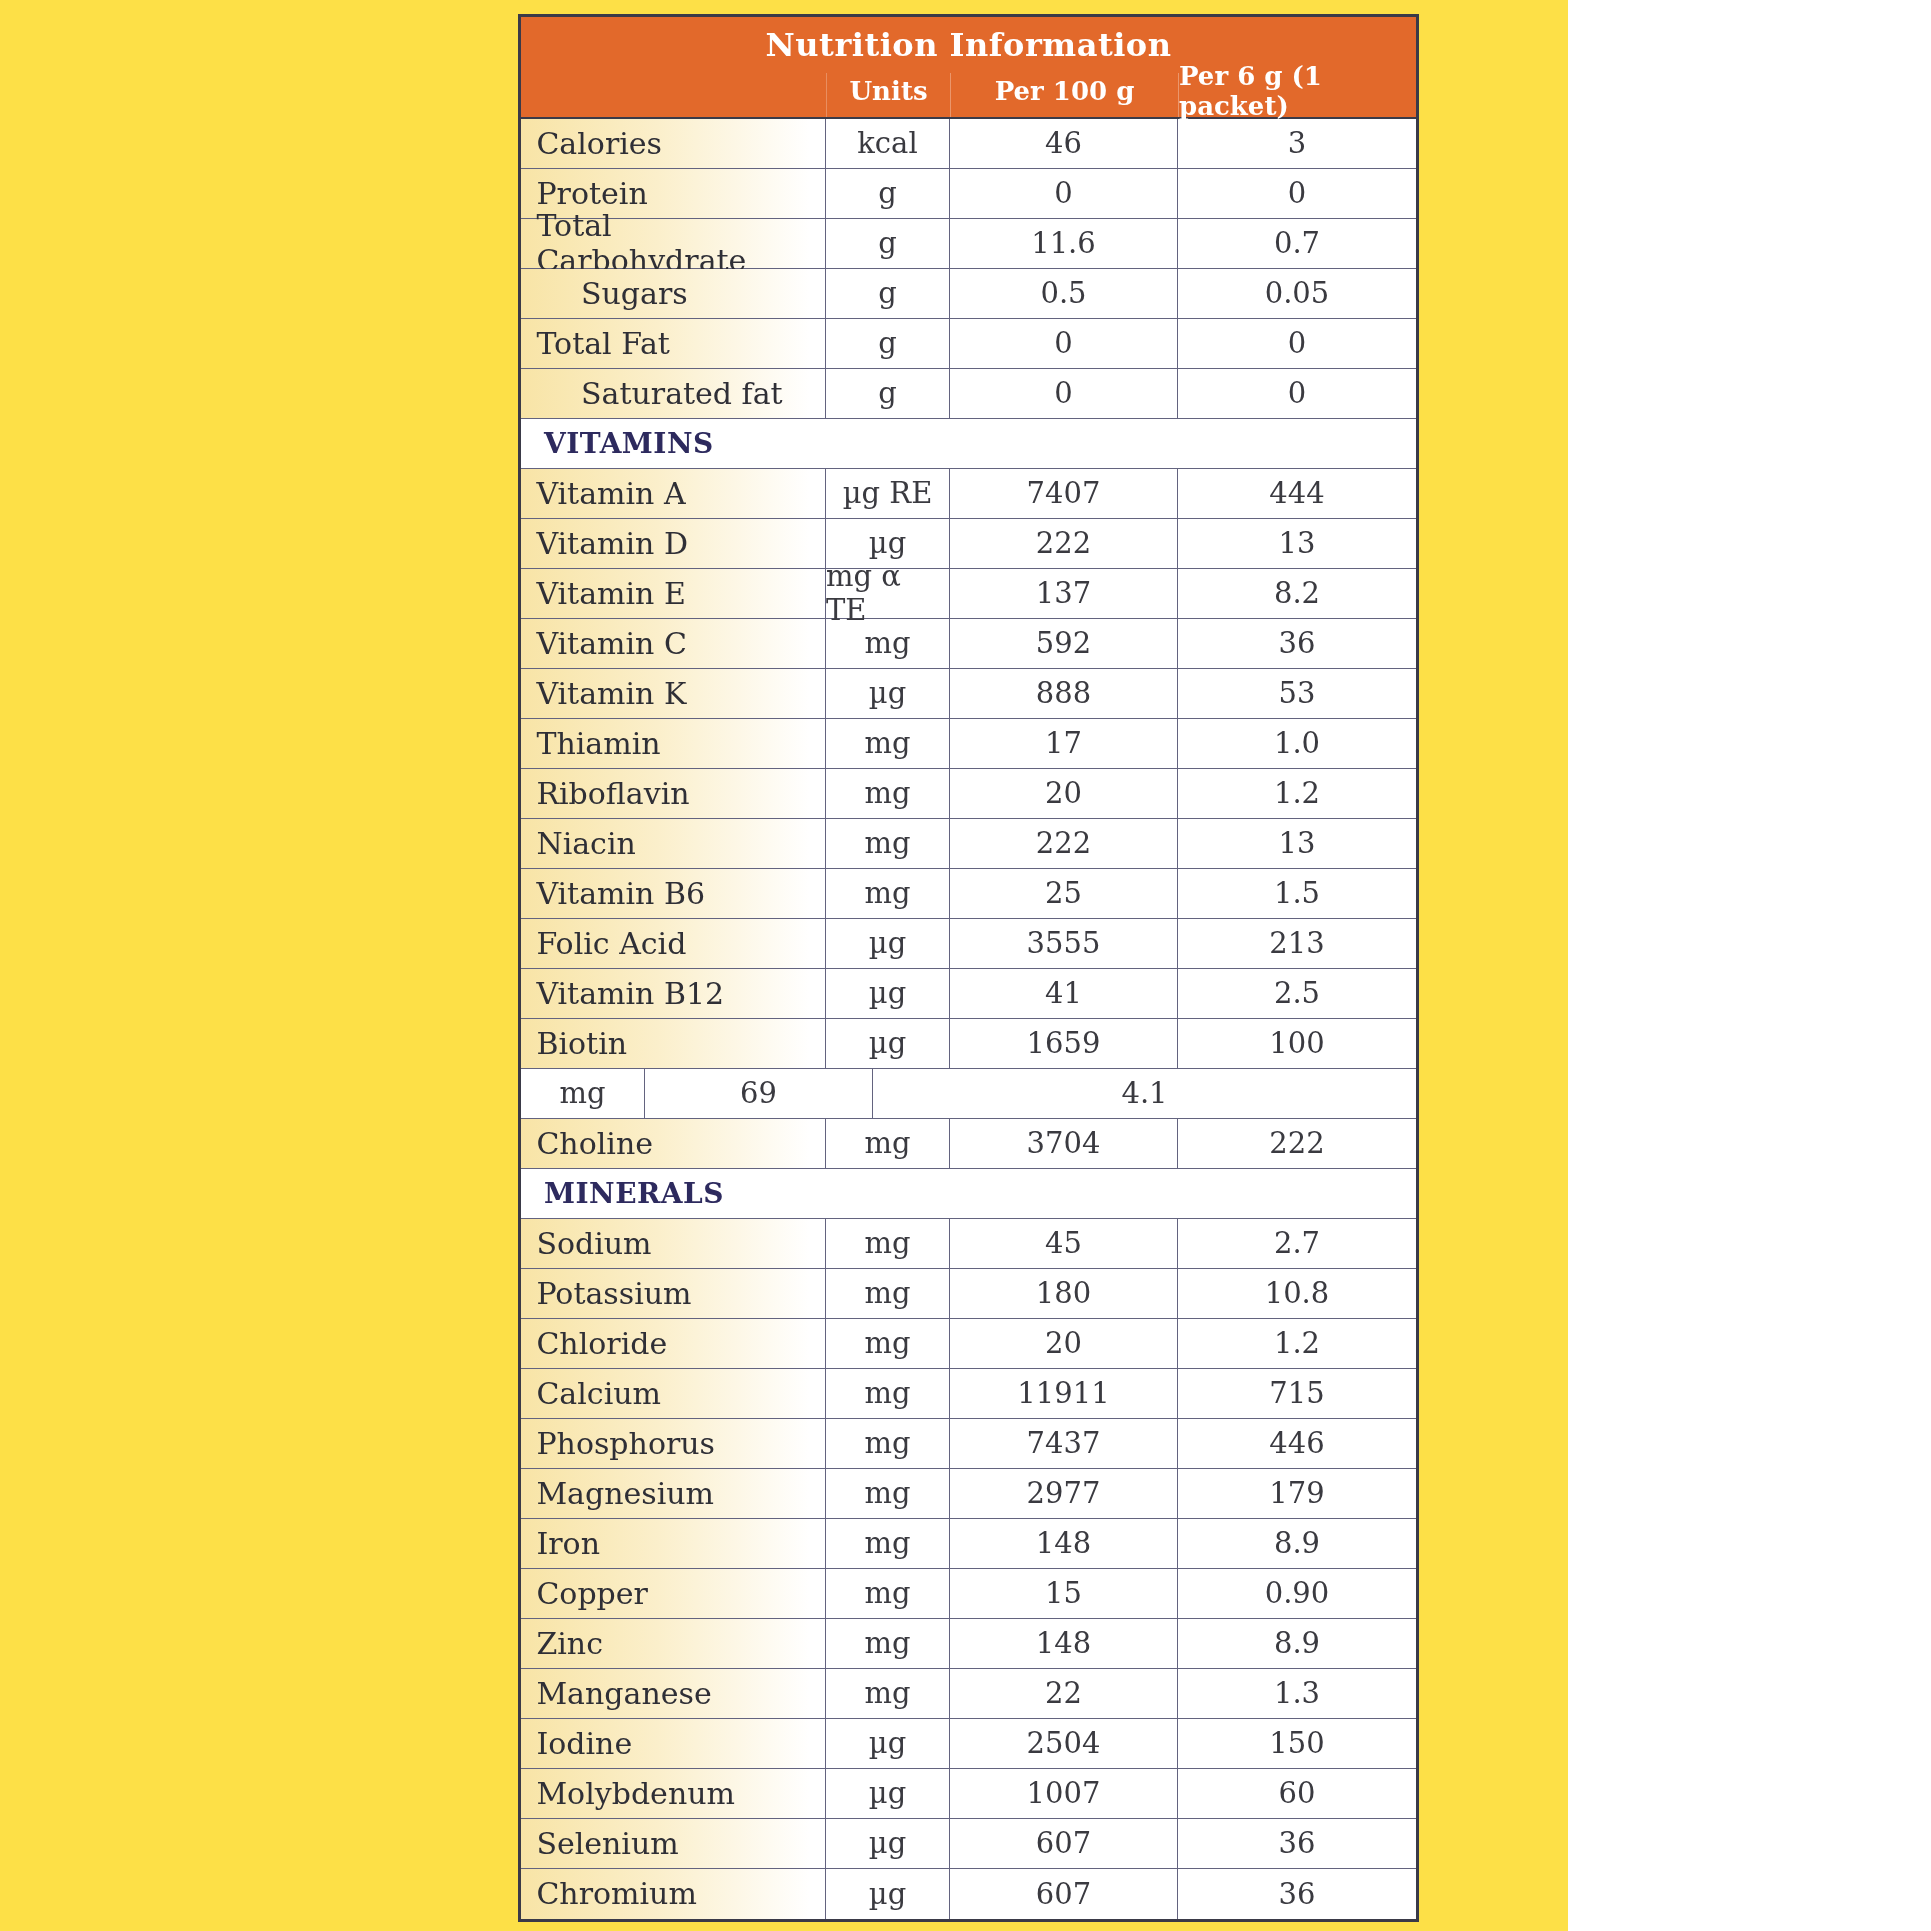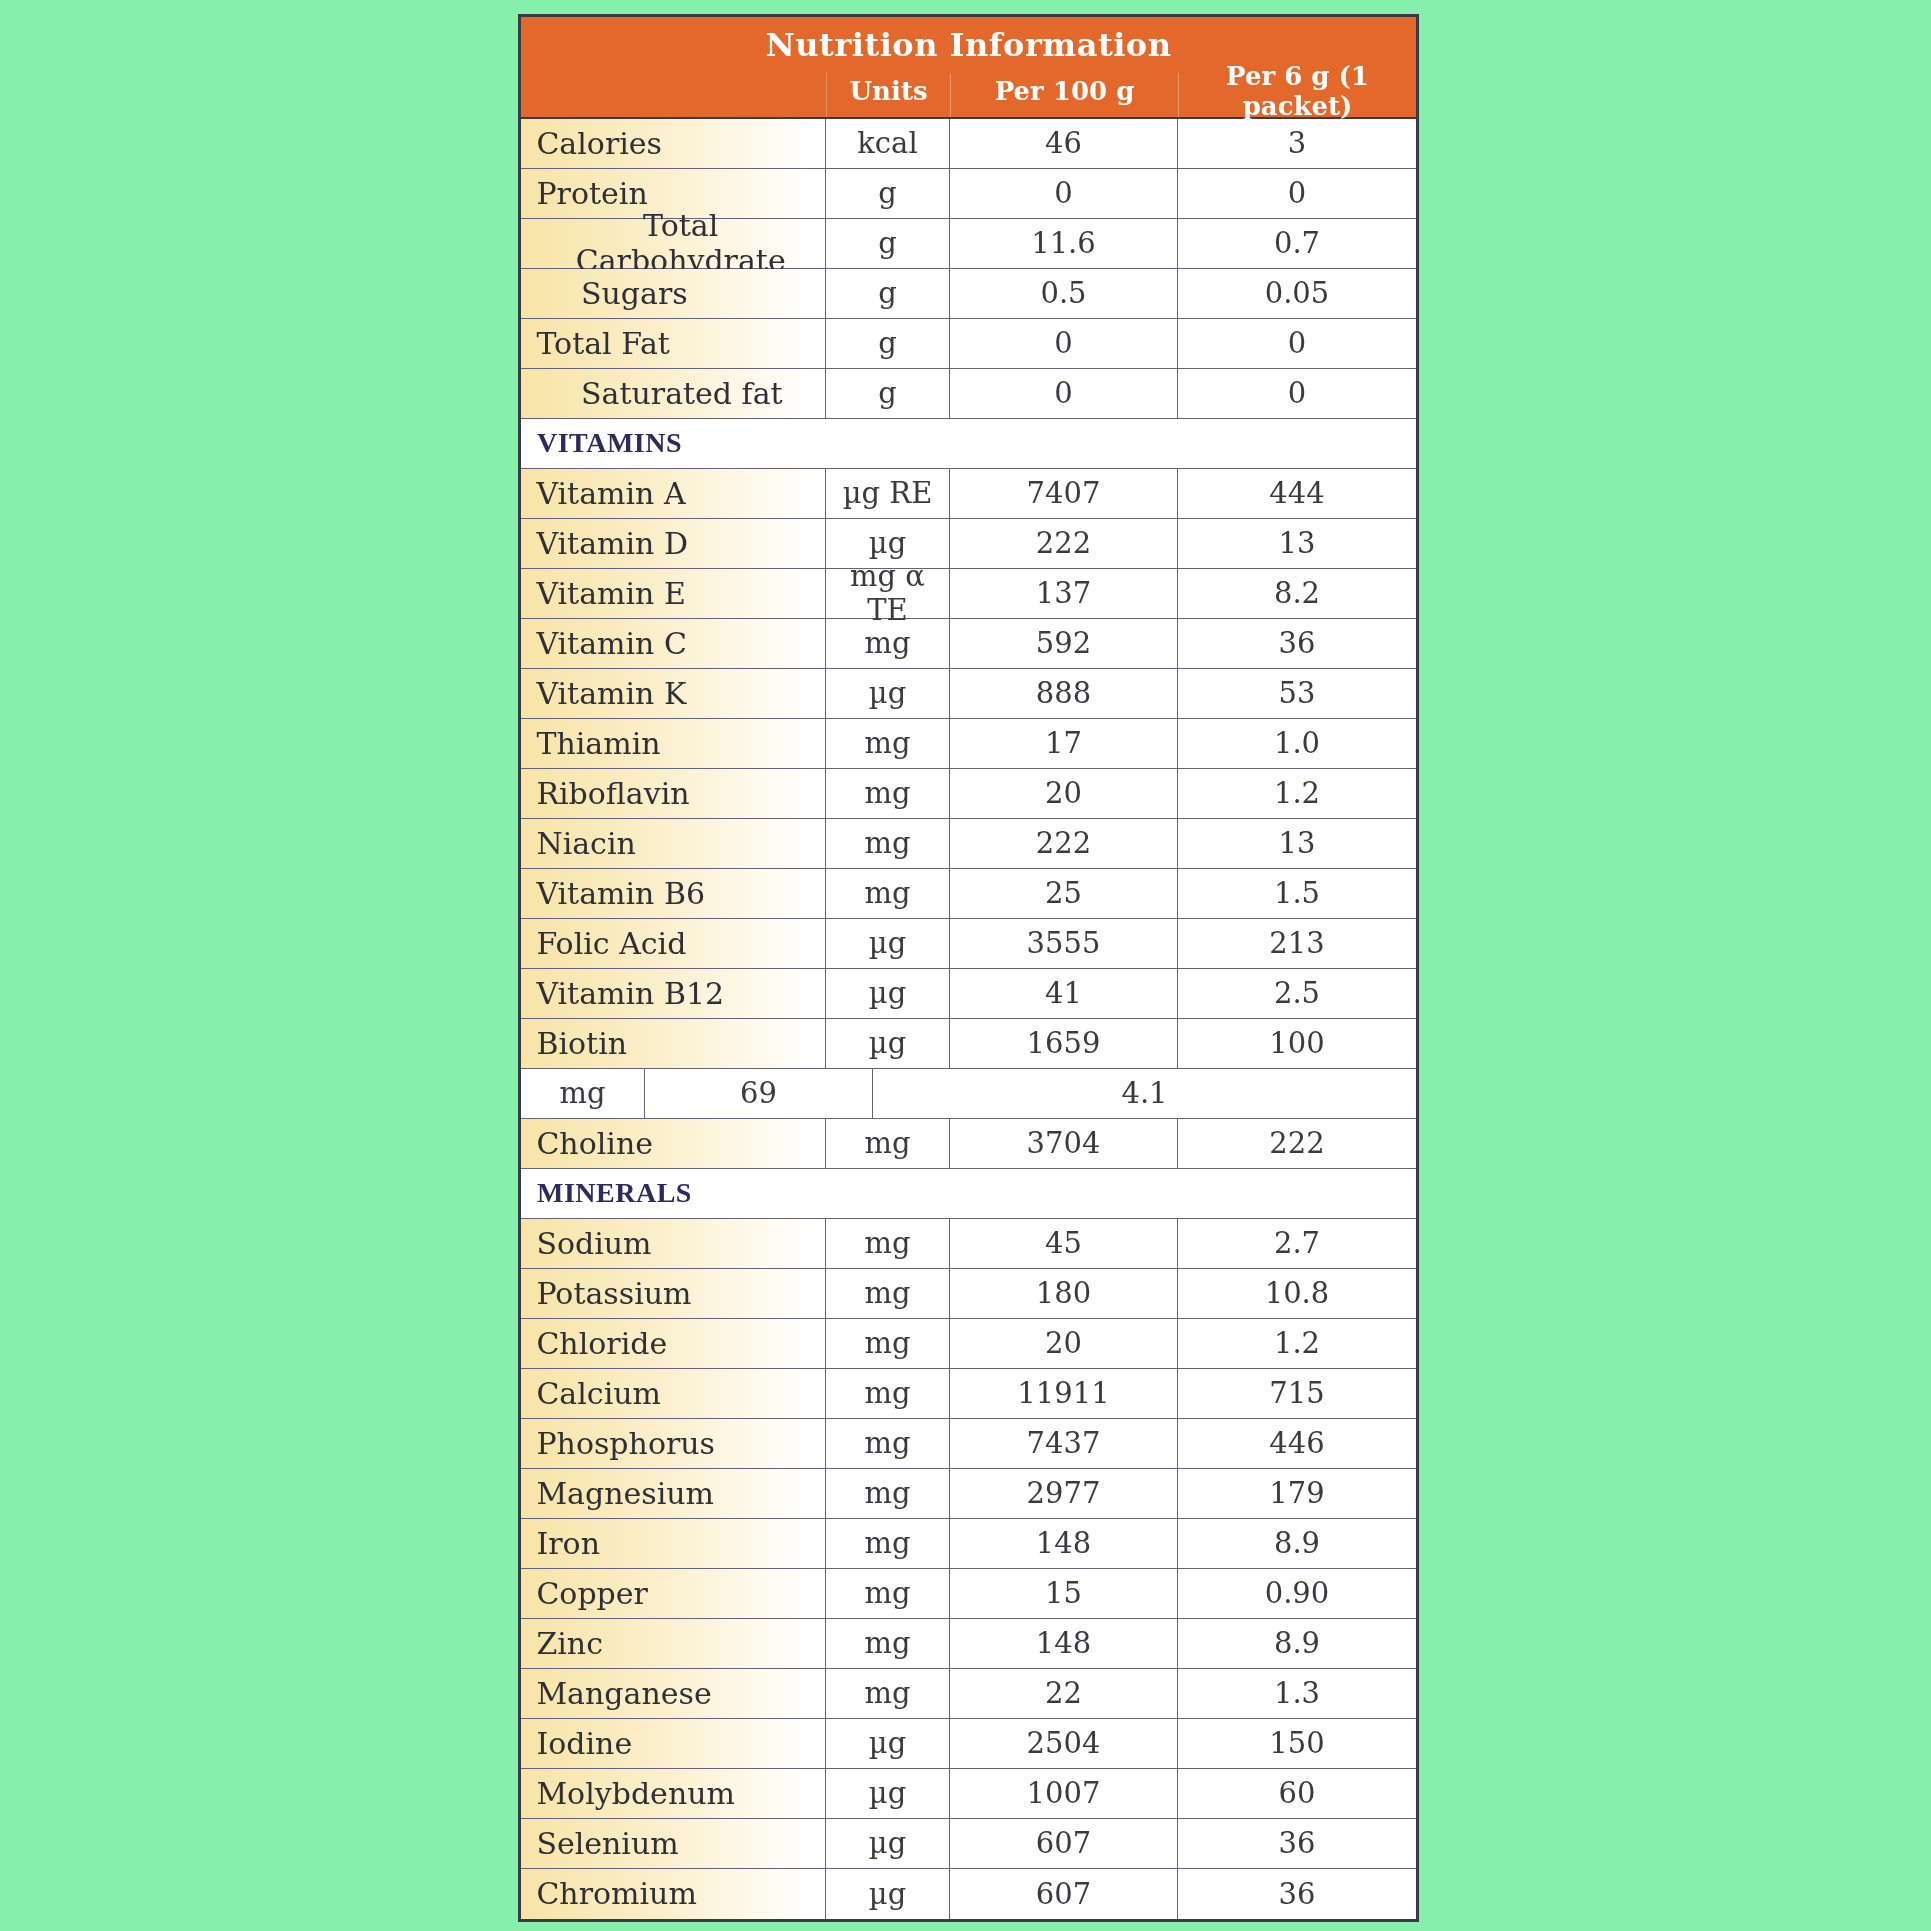--- a/index.html
+++ b/index.html
@@ -8,21 +8,21 @@
     --grid: #63637F;
     --name-text: #2F2F36;
     --value-text: #3A3A40;
     --section-text: #2D2A5E;
     --grad-start: #F8E4A6;
     --header-text: #FFFFFF;
   }
   * { margin:0; padding:0; box-sizing:border-box; }
   html, body { background:#ffffff; }
   body { width:1931px; height:1931px; font-family:"DejaVu Serif", "Liberation Serif", serif; }
-  .canvas { position:relative; width:1931px; height:1931px; background:#86efac; overflow:hidden;text-align:center; }
+  .canvas { position:relative; width:1568px; height:1931px; background:#fde047; overflow:hidden; }
 
   .nutri-table {
     position:absolute; left:518px; top:13.5px; width:901px;
     border:3.9px solid var(--outer); background:#ffffff;
   }
 
   
   .table-header { background:var(--accent); border-bottom:2.9px solid var(--outer); }
   .title-row {
     height:56px; display:flex; align-items:center; justify-content:center;
@@ -54,23 +54,23 @@
     width:124px; justify-content:center; border-right:1.9px solid var(--grid);
     color:var(--value-text); font-size:29px;
   }
   .cell-p100 {
     width:228px; justify-content:center; border-right:1.9px solid var(--grid);
     color:var(--value-text); font-size:29px;
   }
   .cell-p6 { flex:1; justify-content:center; color:var(--value-text); font-size:29px; }
 
   .section-row {
-    display:flex; align-items:center; height:50px; padding-left:16px;
+    display:flex; align-items:center; height:50px; padding-left:23px;
     border-bottom:1.9px solid var(--grid); background:#ffffff;
-    color:var(--section-text); font-weight:bold; font-size:28px; letter-spacing:0.5px;font-family:Liberation Serif, serif;
+    color:var(--section-text); font-weight:bold; font-size:28px; letter-spacing:0.5px;
   }
 </style>
 </head>
 <body>
 
 <div class="canvas">
   <div class="nutri-table">
 
     <div class="table-header">
       <div class="title-row">Nutrition Information</div>

